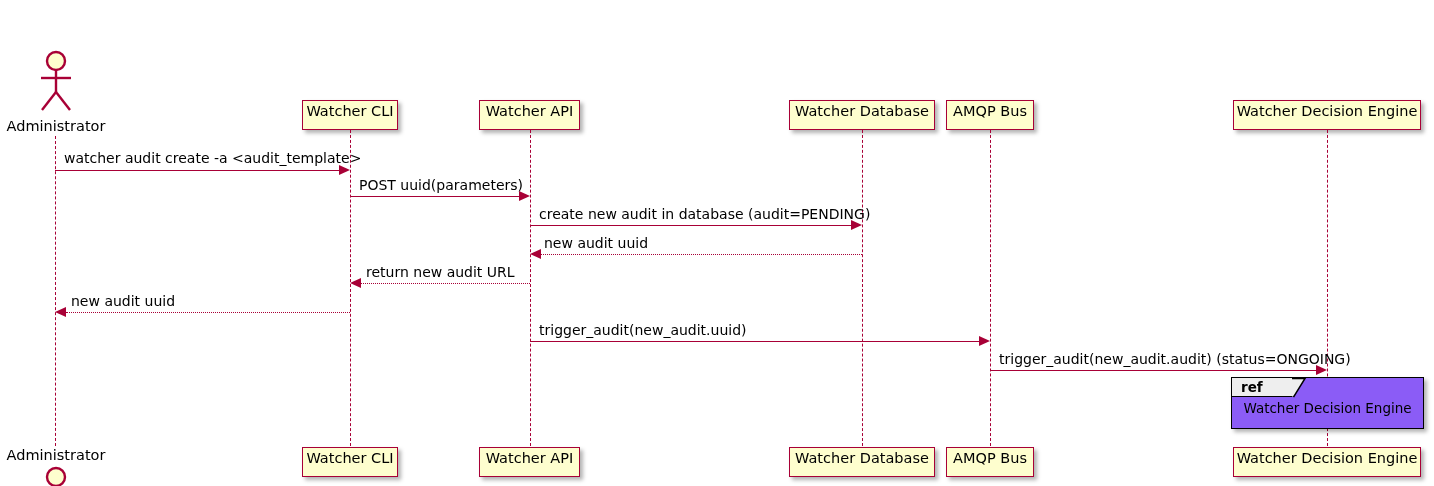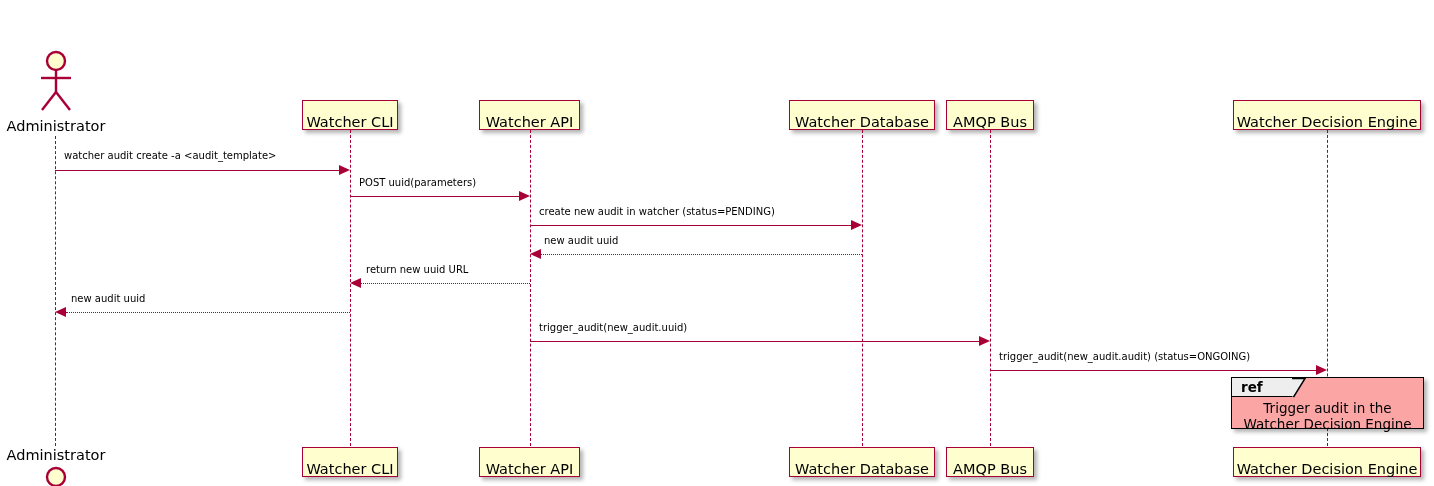--- a/index.html
+++ b/index.html
@@ -25,21 +25,21 @@
   .participant {
     position: absolute;
     box-sizing: border-box;
     background: #FEFECE;
     border: 1.5px solid #A80036;
     color: #000000;
     font-size: 14.5px;
     line-height: 1;
     text-align: center;
     white-space: nowrap;
-    padding-top: 14px;
+    padding-top: 3px;
     box-shadow: 3px 3px 4px rgba(0,0,0,0.30);
   }
 
   
   .actor {
     position: absolute;
   }
   .actor-label {
     position: absolute;
     font-size: 14.5px;
@@ -59,21 +59,21 @@
   .msg-line {
     position: absolute;
     height: 0;
     border-top: 1.5px solid #A80036;
   }
   .msg-line.dotted {
     border-top: 1.5px dotted #A80036;
   }
   .msg-label {
     position: absolute;
-    font-size: 10px;
+    font-size: 14px;
     color: #000000;
     white-space: nowrap;
     line-height: 1;
   }
   .arrowhead {
     position: absolute;
     width: 0;
     height: 0;
   }
   .arrowhead.right {
@@ -84,21 +84,21 @@
   .arrowhead.left {
     border-top: 5px solid transparent;
     border-bottom: 5px solid transparent;
     border-right: 11px solid #A80036;
   }
 
   
   .ref-box {
     position: absolute;
     box-sizing: border-box;
-    background: #fca5a5;
+    background: #8b5cf6;
     border: 1.5px solid #000000;
     box-shadow: 3px 3px 4px rgba(0,0,0,0.30);
   }
   .ref-tab {
     position: absolute;
     left: 0;
     top: 0;
     height: 19px;
     width: 62px;
     box-sizing: border-box;
@@ -165,29 +165,29 @@
   <div class="lifeline" style="left:1327px; top:82px; height:316px;"></div>
 
   <div class="msg-label" style="left:64px; top:103px;">watcher audit create -a &lt;audit_template&gt;</div>
   <div class="msg-line" style="left:55px; top:122px; width:285px;"></div>
   <div class="arrowhead right" style="left:339px; top:117px;"></div>
 
   <div class="msg-label" style="left:359px; top:130px;">POST uuid(parameters)</div>
   <div class="msg-line" style="left:350px; top:148px; width:170px;"></div>
   <div class="arrowhead right" style="left:519px; top:143px;"></div>
 
-  <div class="msg-label" style="left:539px; top:159px;">create new audit in watcher (status=PENDING)</div>
+  <div class="msg-label" style="left:539px; top:159px;">create new audit in database (audit=PENDING)</div>
   <div class="msg-line" style="left:530px; top:177px; width:322px;"></div>
   <div class="arrowhead right" style="left:851px; top:172px;"></div>
 
   <div class="msg-label" style="left:544px; top:188px;">new audit uuid</div>
   <div class="msg-line dotted" style="left:541px; top:206px; width:321px;"></div>
   <div class="arrowhead left" style="left:530px; top:201px;"></div>
 
-  <div class="msg-label" style="left:366px; top:217px;">return new uuid URL</div>
+  <div class="msg-label" style="left:366px; top:217px;">return new audit URL</div>
   <div class="msg-line dotted" style="left:361px; top:235px; width:169px;"></div>
   <div class="arrowhead left" style="left:350px; top:230px;"></div>
 
   <div class="msg-label" style="left:71px; top:246px;">new audit uuid</div>
   <div class="msg-line dotted" style="left:66px; top:264px; width:284px;"></div>
   <div class="arrowhead left" style="left:55px; top:259px;"></div>
 
   <div class="msg-label" style="left:539px; top:275px;">trigger_audit(new_audit.uuid)</div>
   <div class="msg-line" style="left:530px; top:293px; width:450px;"></div>
   <div class="arrowhead right" style="left:979px; top:288px;"></div>
@@ -197,21 +197,20 @@
   <div class="arrowhead right" style="left:1316px; top:317px;"></div>
 
   <div class="ref-box" style="left:1231px; top:329px; width:193px; height:52px;">
     <div class="ref-tab"></div>
     <svg width="78" height="21" style="position:absolute;left:60px;top:0;">
       <path d="M0.5,0.5 L13,0.5 L1,19 L0.5,19 Z" fill="#EEEEEE" stroke="none"></path>
       <path d="M0,0.5 L13,0.5 L1.5,19.2" fill="none" stroke="#000000" stroke-width="1.5"></path>
     </svg>
     <div class="ref-tab-label">ref</div>
     <div class="ref-body">
-      <div>Trigger audit in the</div>
       <div>Watcher Decision Engine</div>
     </div>
   </div>
 
   <div class="actor-label" style="left:6px; top:399px; width:100px;">Administrator</div>
   <div class="actor" style="left:26px; top:418px;">
     <svg width="60" height="62" viewBox="0 0 60 62">
       <g stroke="#A80036" stroke-width="2.4" fill="none">
         <circle cx="30" cy="11" r="9" fill="#FEFECE"></circle>
         <line x1="30" y1="20" x2="30" y2="42"></line>

